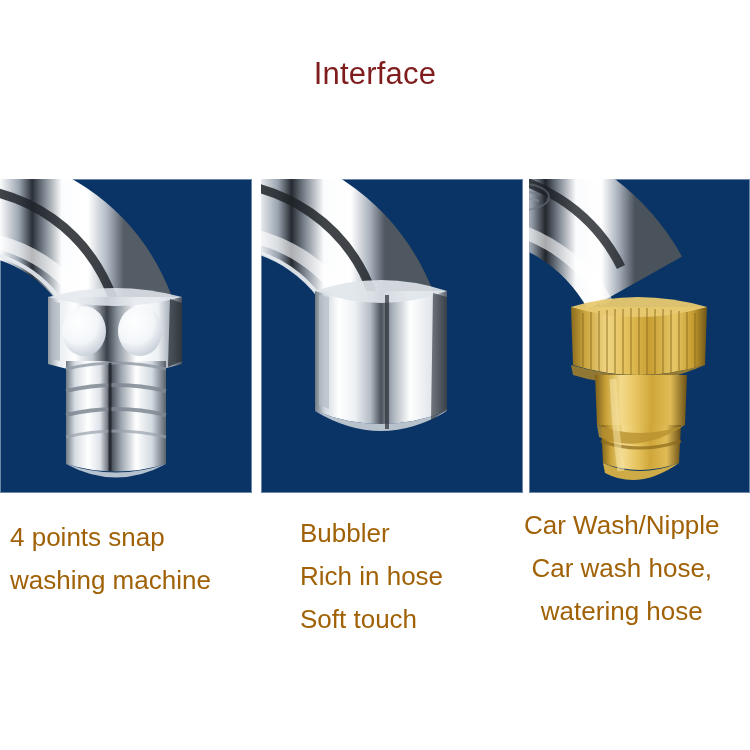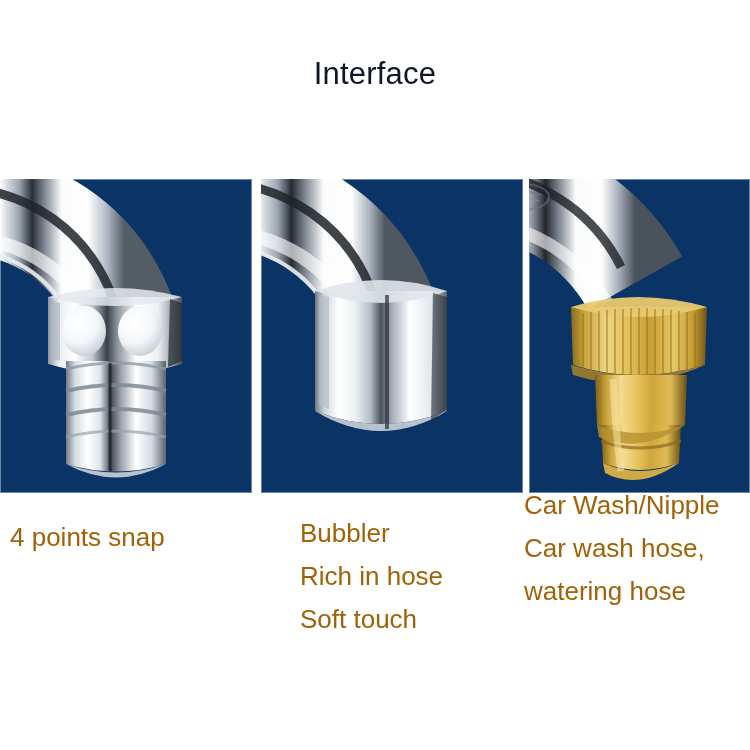--- a/index.html
+++ b/index.html
@@ -27,21 +27,21 @@
   .title {
     position: absolute;
     left: 0;
     top: 55px;
     width: 750px;
     text-align: center;
     font-size: 31px;
     line-height: 38px;
     font-weight: 400;
     letter-spacing: 0.2px;
-    color: #0f172a;
+    color: #7f1d1d;
   }
 
   
   .panels {
     position: absolute;
     left: 0;
     top: 179px;
     width: 750px;
     height: 314px;
   }
@@ -81,21 +81,21 @@
     font-size: 26px;
     line-height: 43px;
     font-weight: 400;
     color: #a16207;
     white-space: nowrap;
   }
   .caption .line { display: block; }
 
   .caption-left  { left: 10px;  top: 516px; }
   .caption-mid   { left: 300px; top: 512px; }
-  .caption-right { left: 524px; top: 484px; }
+  .caption-right { left: 524px; top: 504px; text-align: center; }
 </style>
 </head>
 <body>
 
 <div id="page">
 
   <div class="title">Interface</div>
 
   <div class="panels">
 
@@ -309,20 +309,21 @@
             <path d="M74 284 Q110 300 150 284 Q110 312 76 294 Z" fill="#d9b245" opacity="0.95"></path>
             <path d="M84 200 Q86 250 92 292" fill="none" stroke="#f7e5a8" stroke-width="7" opacity="0.55"></path>
           </g>
         </svg>
       </div>
     </div>
   </div>
 
   <div class="caption caption-left">
     <span class="line">4 points snap</span>
+    <span class="line">washing machine</span>
   </div>
 
   <div class="caption caption-mid">
     <span class="line">Bubbler</span>
     <span class="line">Rich in hose</span>
     <span class="line">Soft touch</span>
   </div>
 
   <div class="caption caption-right">
     <span class="line">Car Wash/Nipple</span>

